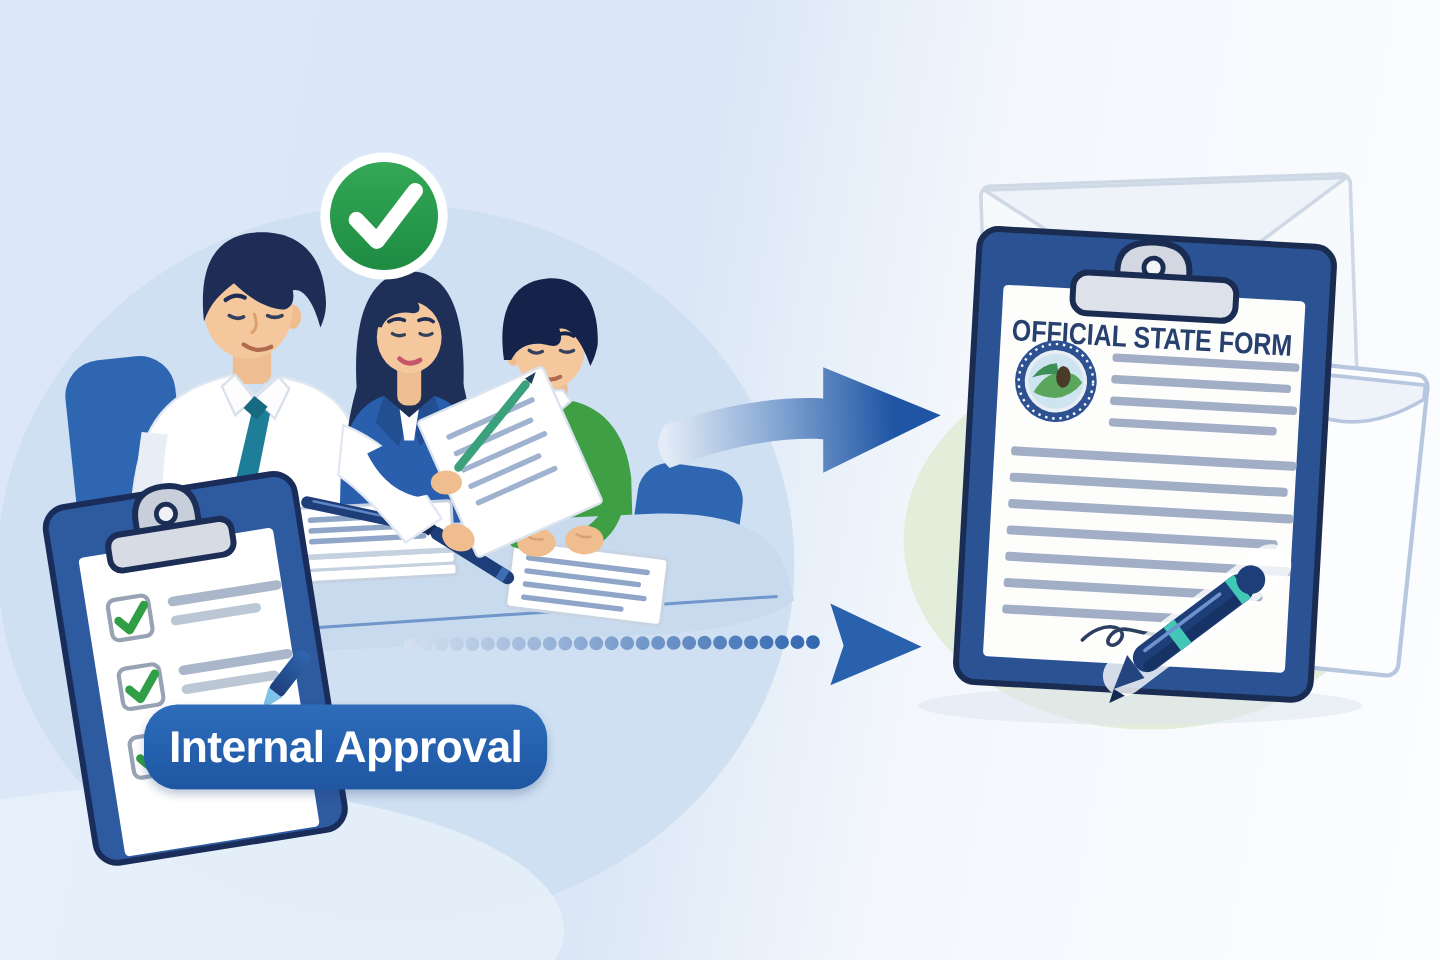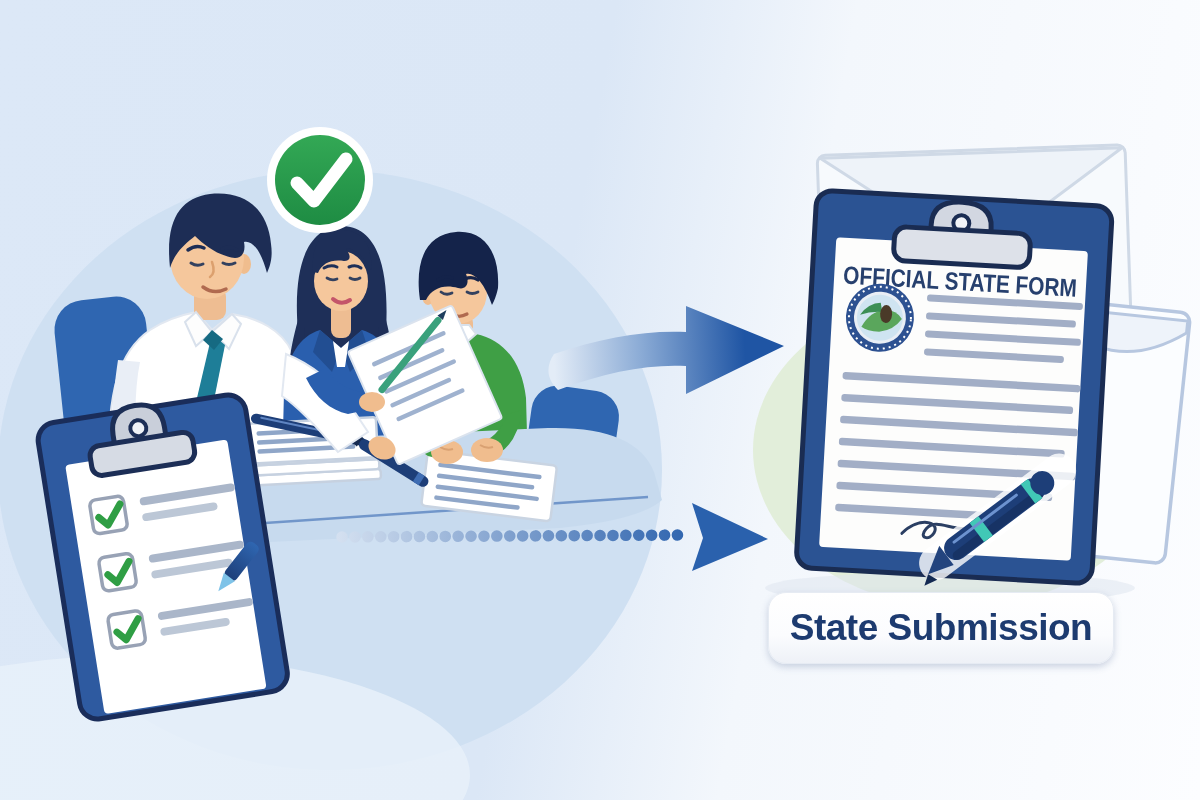--- a/index.html
+++ b/index.html
@@ -278,16 +278,16 @@
     <polygon points="-98,4 -108,11 -94,14" fill="#142a52"></polygon>
     <rect x="-72" y="-12" width="120" height="24" rx="12" fill="#1d3e78"></rect>
     <rect x="-68" y="2" width="112" height="9" rx="4.5" fill="#16305f" opacity="0.75"></rect>
     <rect x="-34" y="-12" width="11" height="24" fill="#41c8b6"></rect>
     <rect x="30" y="-12" width="9" height="24" fill="#41c8b6"></rect>
     <circle cx="48" cy="0" r="12" fill="#1d3e78"></circle>
     <path d="M -58,-6 L 20,-6" stroke="#6c92cf" stroke-width="3" stroke-linecap="round"></path>
   </g>
 </svg>
 
-<div class="badge badge-state">
-  <span>State Submission</span>
+<div class="badge badge-internal">
+  <span>Internal Approval</span>
 </div>
 </div>
 
 </body></html>

